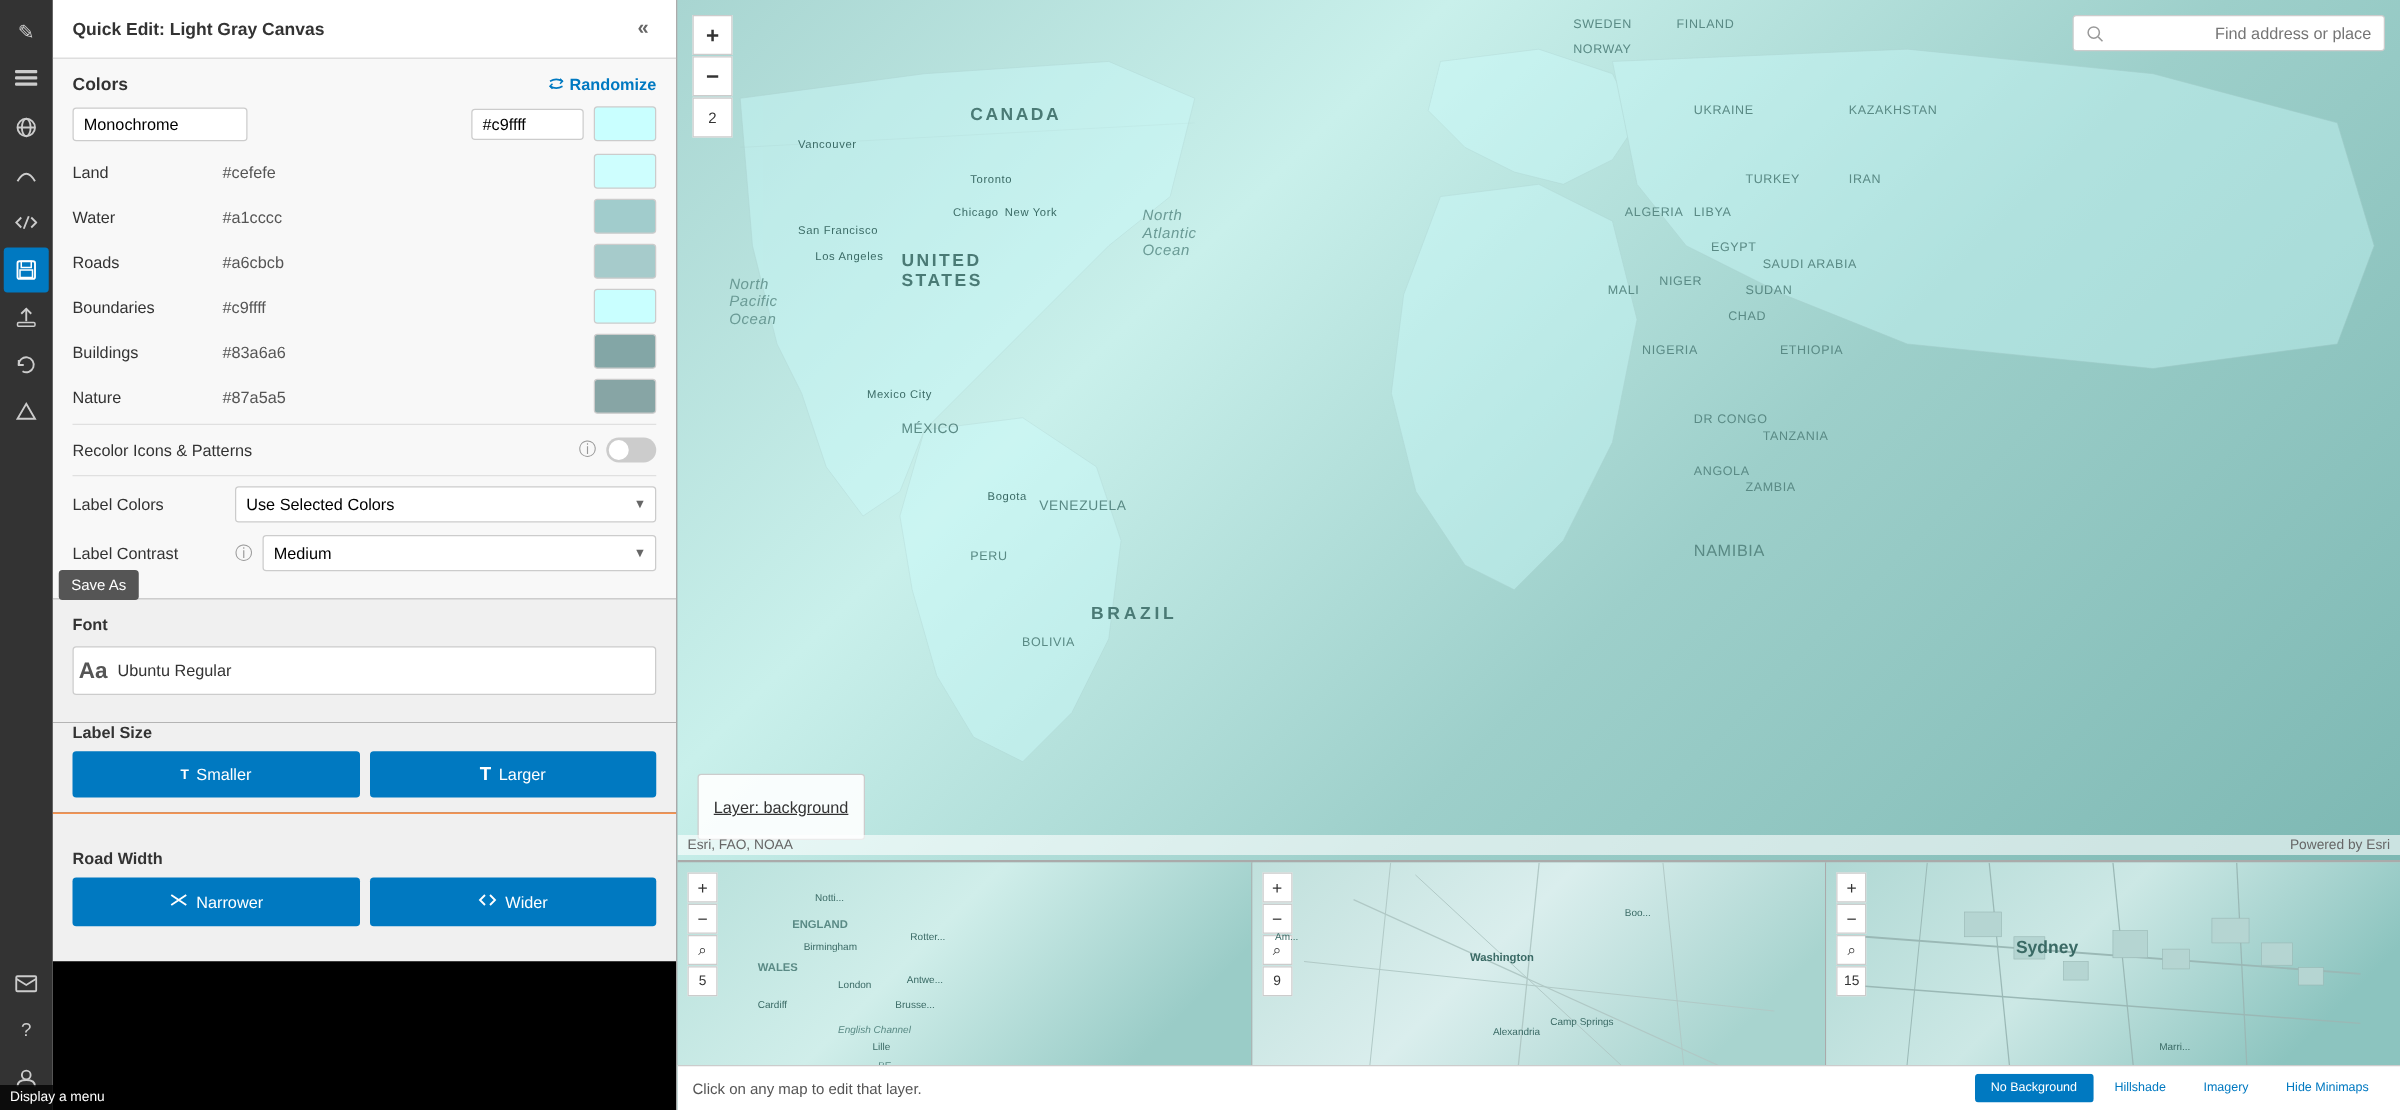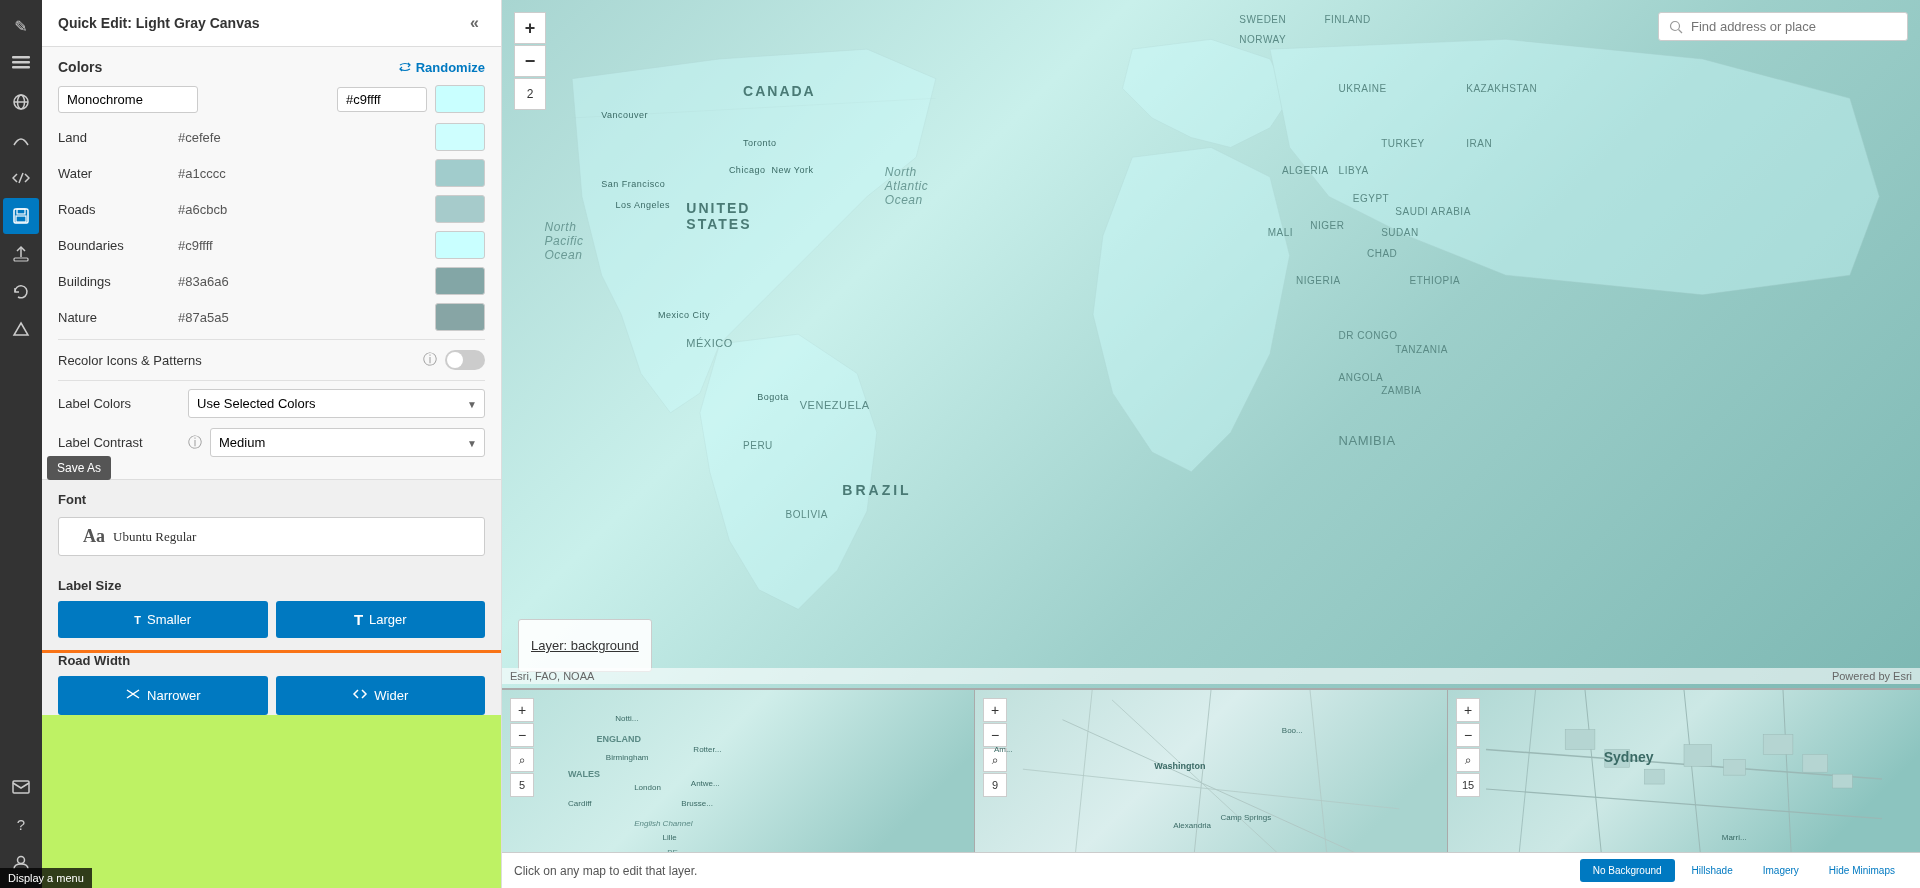--- a/index.html
+++ b/index.html
@@ -26,22 +26,22 @@
       color: #ccc;
       cursor: pointer;
       border-radius: 3px;
       font-size: 16px;
     }
     .toolbar-btn.active { background: #0079c1; color: #fff; }
     .toolbar-spacer { flex: 1; }
 
     
     .panel {
-      width: 460px;
-      background: #bef264;
+      width: 500px;
+      background: #000000;
       display: flex;
       flex-direction: column;
       flex-shrink: 0;
       overflow-y: auto;
       border-right: 1px solid #ddd;
     }
 
     .panel-header {
       background: #fff;
       padding: 12px 16px;
@@ -238,27 +238,26 @@
     .font-section {
       padding: 12px 16px;
       background: #f0f0f0;
       border-top: 1px solid #ddd;
     }
 
     .font-preview-box {
       background: #fff;
       border: 1px solid #ccc;
       border-radius: 3px;
-      padding: 8px 24px;
+      padding: 8px 4px;
       display: flex;
       align-items: center;
       gap: 8px;
       margin: 10px 0;
       cursor: pointer;
-      font-family: Liberation Serif, serif;
     }
     .font-aa {
       font-size: 18px;
       font-weight: bold;
       color: #555;
     }
     .font-name {
       font-size: 13px;
       color: #333;
     }
@@ -288,23 +287,23 @@
       cursor: pointer;
       font-size: 13px;
       display: flex;
       align-items: center;
       justify-content: center;
       gap: 6px;
     }
 
     
     .road-section {
-      padding: 0 16px;
+      padding: 28px 16px;
       background: #f0f0f0;
-      border-top: 3px solid #f97316;
+      border-top: 1px solid #f97316;
     }
 
     
     .save-as-tooltip {
       position: absolute;
       background: #555;
       color: #fff;
       padding: 5px 10px;
       border-radius: 3px;
       font-size: 12px;
@@ -370,20 +369,21 @@
       gap: 8px;
       width: 250px;
     }
     .search-bar input {
       border: none;
       outline: none;
       font-size: 13px;
       color: #999;
       flex: 1;
       background: transparent;
+      text-align: right;
     }
 
     .layer-badge {
       position: absolute;
       bottom: 16px;
       left: 16px;
       background: rgba(255,255,255,0.9);
       border: 1px solid #ccc;
       padding: 18px 12px;
       font-size: 13px;

